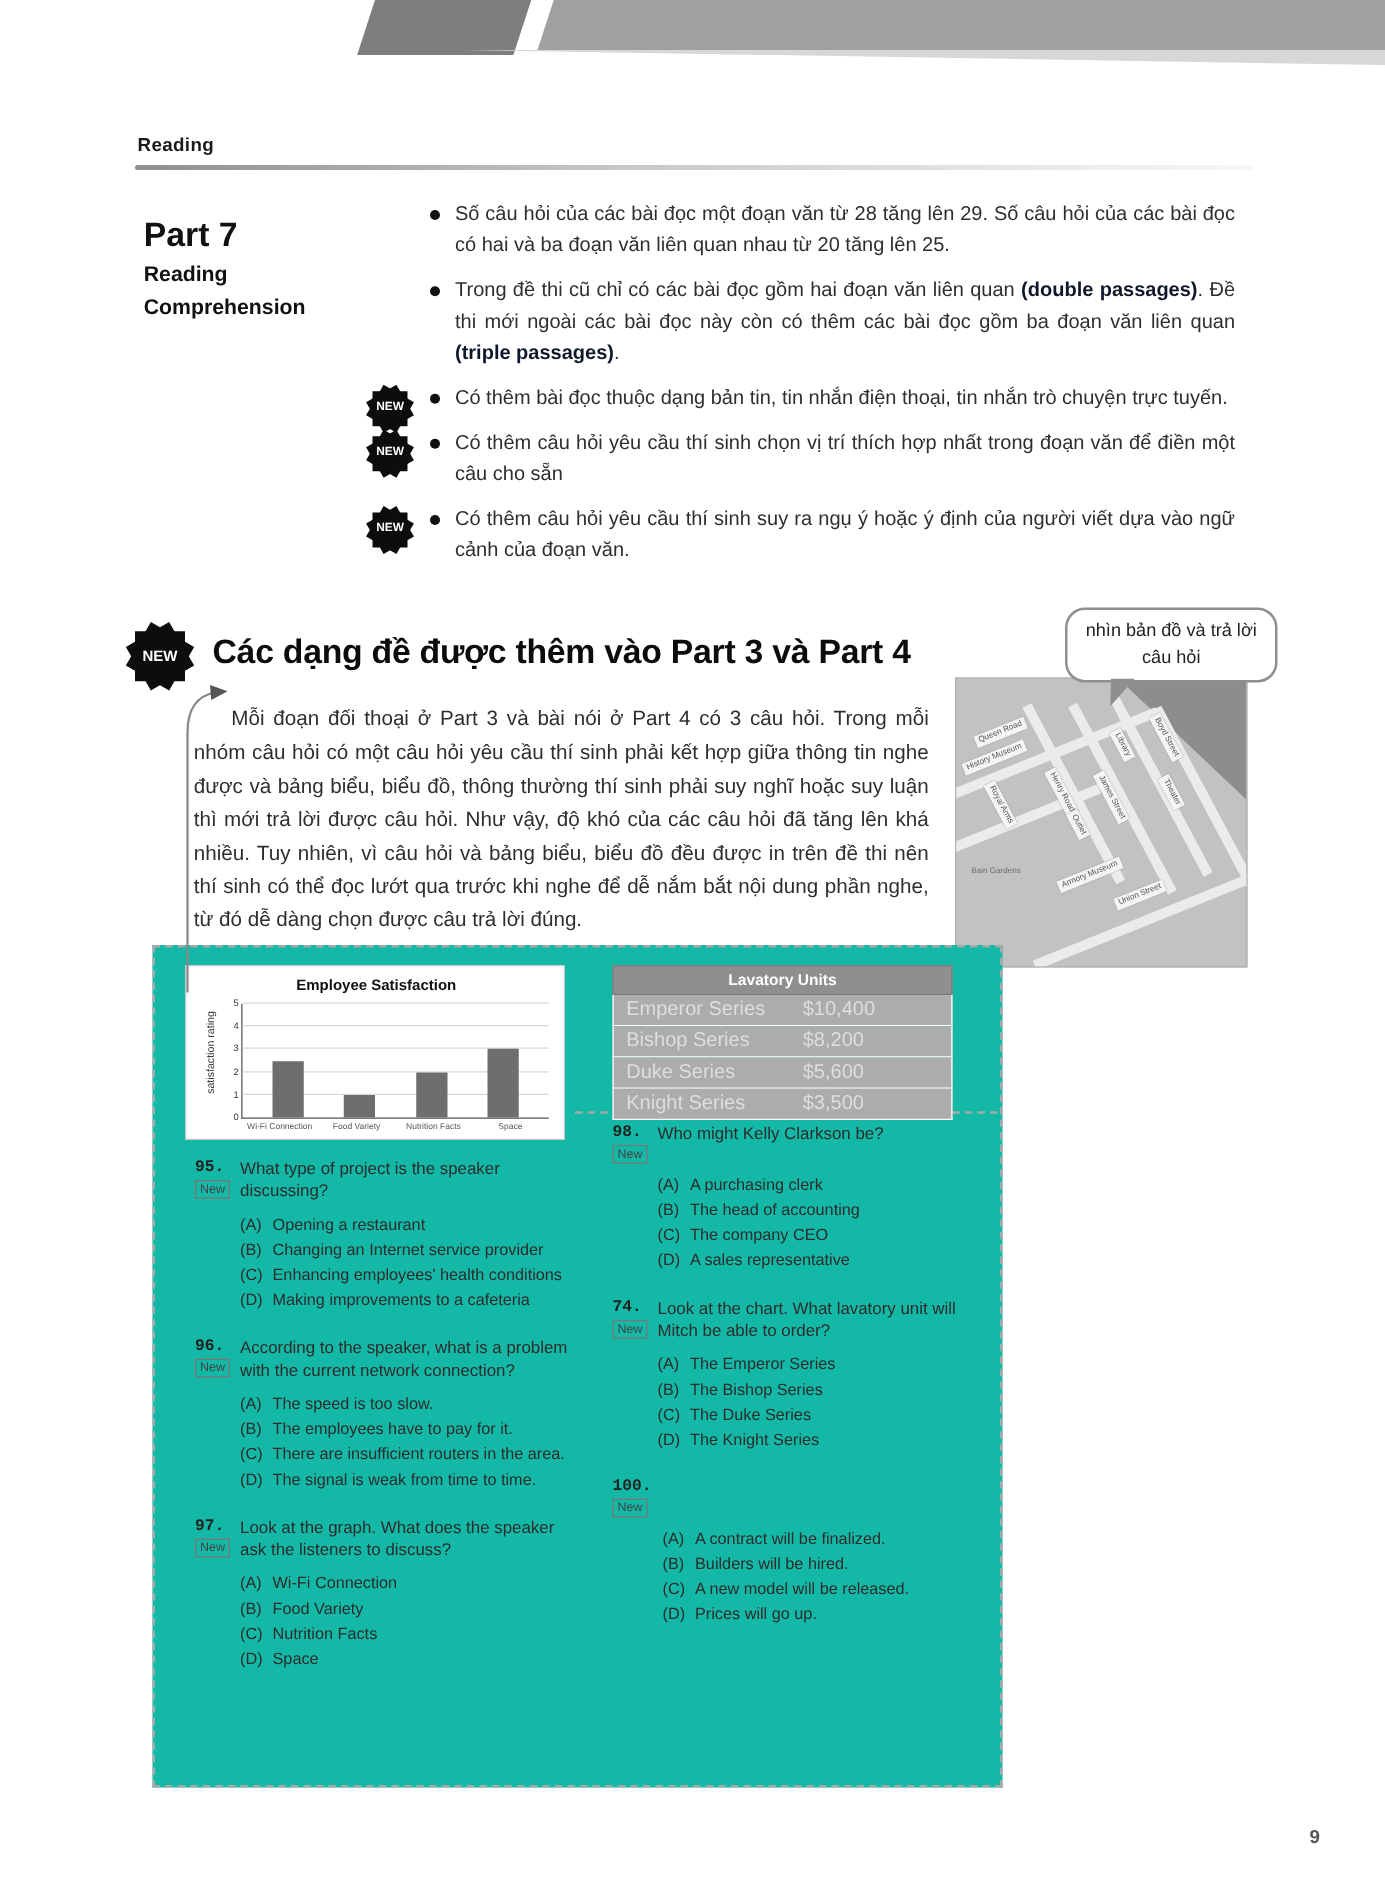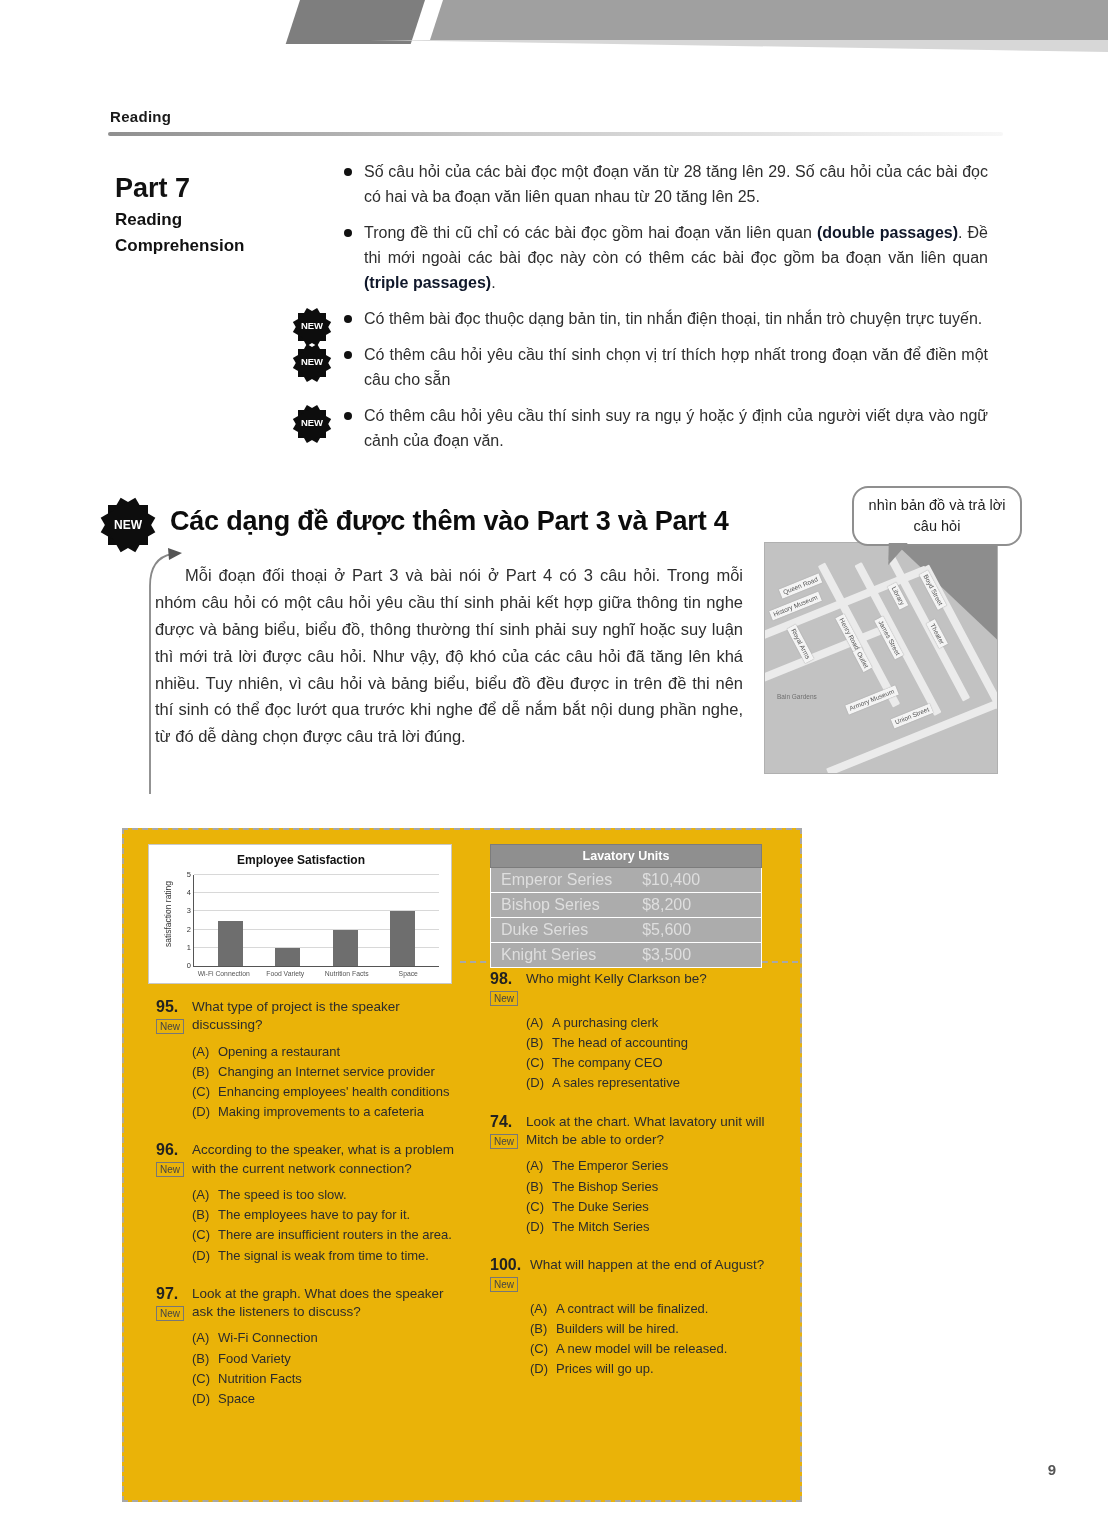--- a/index.html
+++ b/index.html
@@ -47,21 +47,21 @@
   .bubble .tail { position:absolute; left:32px; top:100%; margin-top:-1px; width:0; height:0; border-top:22px solid #8f8f8f; border-left:5px solid transparent; border-right:14px solid transparent; transform:skewX(-14deg); }
 
   
   .map { position:absolute; left:764px; top:542px; width:234px; height:232px; background:#c2c2c2; overflow:hidden; border:1px solid #b0b0b0; }
   .map-dark { position:absolute; inset:0; background:#8d8d8d; clip-path:polygon(56% 0,100% 0,100% 42%); }
   .street { position:absolute; background:#ebebeb; height:8px; border-radius:1px; }
   .mlab { position:absolute; background:#f4f4f4; color:#555; font-size:6.5px; line-height:1.2; padding:1px 3px; white-space:nowrap; box-shadow:0 0 1px #8a8a8a; }
   .mtext { position:absolute; color:#6f6f6f; font-size:6.5px; white-space:nowrap; }
 
   
-  .exbox { position:absolute; left:122px; top:828px; width:680px; height:674px; border:2px dashed #a8a8a8; background:#eab308; }
+  .exbox { position:absolute; left:122px; top:756px; width:680px; height:674px; border:2px dashed #a8a8a8; background:#14b8a6; }
   .exbox .inner-dash { position:absolute; left:336px; top:131px; width:338px; border-top:2px dashed #a8a8a8; }
 
   
   .chart { position:absolute; left:24px; top:14px; width:304px; background:#fff; border:1px solid #c9c9c9; padding:8px 12px 6px 14px; }
   .chart-title { text-align:center; font-size:12px; font-weight:bold; color:#111; margin-bottom:8px; }
   .plot-wrap { position:relative; margin-left:30px; }
   .ylab { position:absolute; left:-30px; top:38%; transform:rotate(-90deg) translateX(-50%); transform-origin:left top; font-size:8.5px; color:#333; white-space:nowrap; }
   .plot { position:relative; height:92px; border-left:1px solid #555; border-bottom:1px solid #555; }
   .grid { position:absolute; left:0; right:0; height:1px; background:#d8d8d8; }
   .ytick { position:absolute; left:-13px; width:10px; text-align:right; font-size:7.5px; color:#333; }
@@ -76,21 +76,21 @@
   .lav-row { display:flex; background:#acacac; border:1px solid #fff; border-top:none; color:#dedede; font-size:16px; }
   .lav-row .n { width:56%; padding:3px 0 3px 10px; }
   .lav-row .p { flex:1; padding:3px 0; }
 
   
   .qcol-left  { position:absolute; left:32px;  top:168px; width:300px; }
   .qcol-right { position:absolute; left:366px; top:140px; width:304px; }
   .q { margin-bottom:21px; }
   .q-head { display:flex; }
   .q-numcol { width:36px; flex:0 0 36px; }
-  .q-num { font-size:16px; font-weight:bold; color:#222; display:block; }
+  .q-num { font-size:13px; font-weight:bold; color:#222; display:block;font-family:Liberation Mono, monospace; }
   .new-tag { display:inline-block; border:1px solid #777; font-size:10px; color:#444; padding:0 3px; margin-top:3px; line-height:1.3; }
   .q-text { flex:1; font-size:13.5px; line-height:1.36; color:#2c2c2c; }
   .choices { margin:8px 0 0 36px; }
   .choice { display:flex; font-size:13px; line-height:1.32; color:#2c2c2c; margin-bottom:3px; }
   .choice .lt { width:26px; flex:0 0 26px; }
   .choice .ct { flex:1; }
 
   .pagenum { position:absolute; right:52px; bottom:38px; font-size:15px; font-weight:bold; color:#555; }
 </style>
 </head>
@@ -384,32 +384,31 @@
           <div class="choice">
               <span class="lt">(B)</span>
               <span class="ct">The Bishop Series</span>
             </div>
           <div class="choice">
               <span class="lt">(C)</span>
               <span class="ct">The Duke Series</span>
             </div>
           <div class="choice">
               <span class="lt">(D)</span>
-              <span class="ct">The Mitch Series</span>
+              <span class="ct">The Knight Series</span>
             </div>
         </div>
       </div>
 
       <div class="q">
         <div class="q-head">
           <div class="q-numcol" style="width:40px; flex-basis:40px;">
             <span class="q-num">100.</span>
             <span class="new-tag">New</span>
           </div>
-          <div class="q-text">What will happen at the end of August?</div>
         </div>
         <div class="choices" style="margin-left:40px;">
           <div class="choice">
               <span class="lt">(A)</span>
               <span class="ct">A contract will be finalized.</span>
             </div>
           <div class="choice">
               <span class="lt">(B)</span>
               <span class="ct">Builders will be hired.</span>
             </div>

